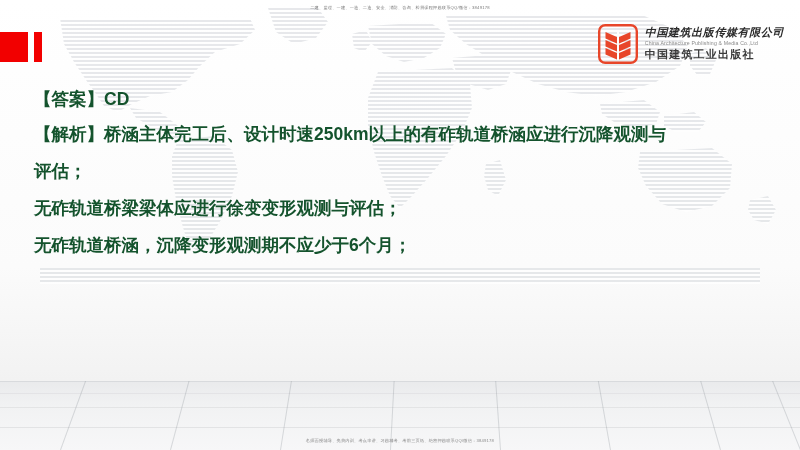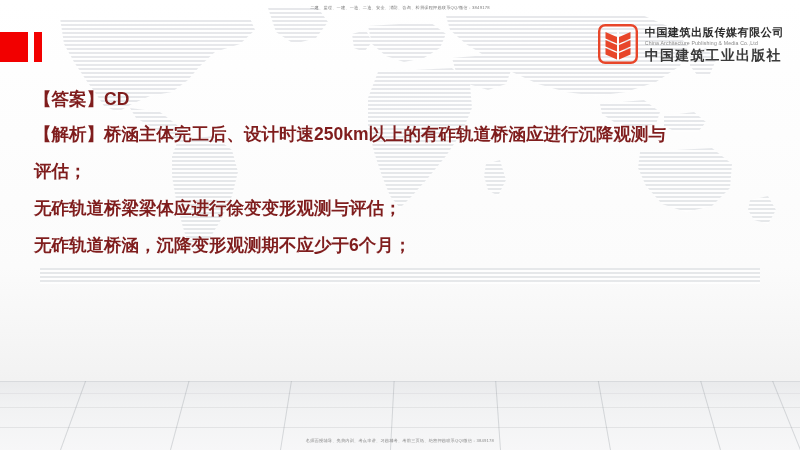--- a/index.html
+++ b/index.html
@@ -124,49 +124,50 @@
     justify-content: center;
     gap: 1px;
   }
   .logo-cn-main {
     font-size: 11px;
     font-weight: bold;
     color: #2b2b2b;
     letter-spacing: 0.6px;
     line-height: 13px;
     white-space: nowrap;
+    font-style: italic;
   }
   .logo-en {
     font-size: 5.2px;
     color: #8a8a8a;
     letter-spacing: 0.15px;
     line-height: 7px;
     white-space: nowrap;
   }
   .logo-cn-sub {
-    font-size: 14px;
+    font-size: 11px;
     font-weight: bold;
     color: #3a3a3a;
     letter-spacing: 1.2px;
     line-height: 14px;
     white-space: nowrap;
     font-family: "DejaVu Serif", "Liberation Serif", serif;
   }
 
   
   .content {
     position: absolute;
     left: 34px;
     top: 82px;
     width: 740px;
   }
   .line {
     font-size: 17.5px;
     line-height: 37px;
-    color: #7f1d1d;
+    color: #14532d;
     font-weight: 600;
     white-space: nowrap;
     letter-spacing: 0px;
   }
   .line.first {
     line-height: 34px;
   }
 
   
   .footer-note {

